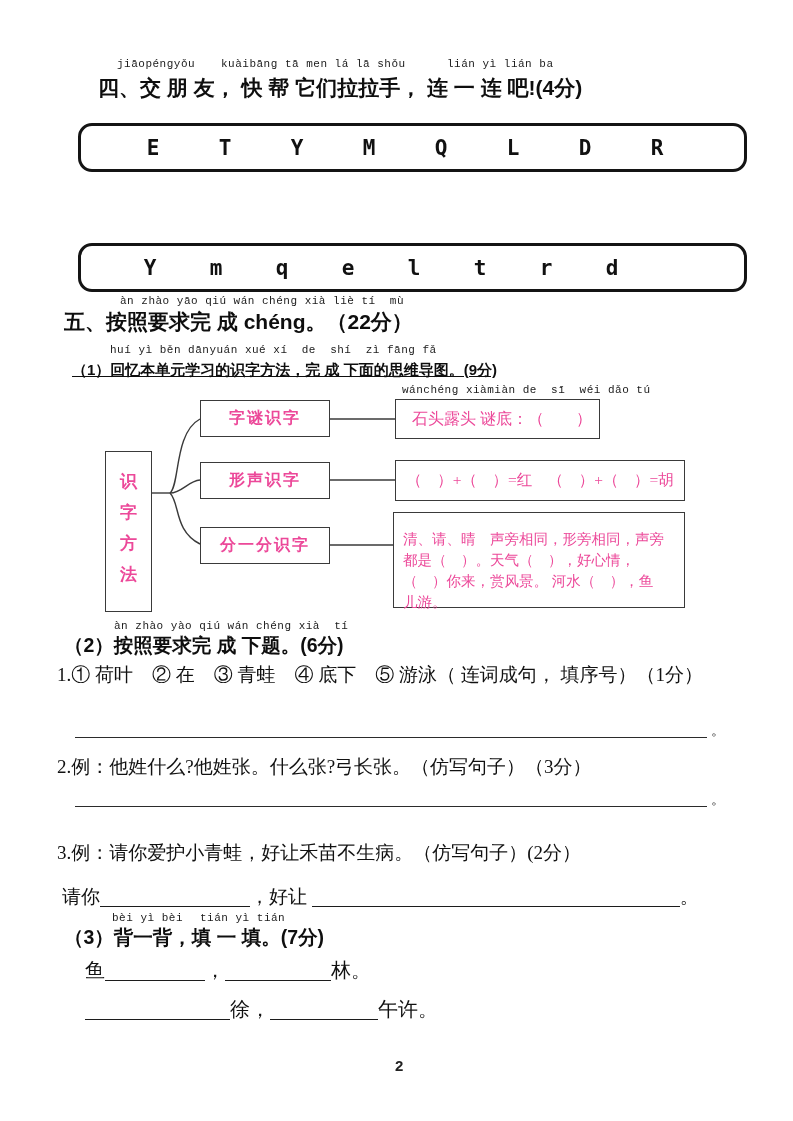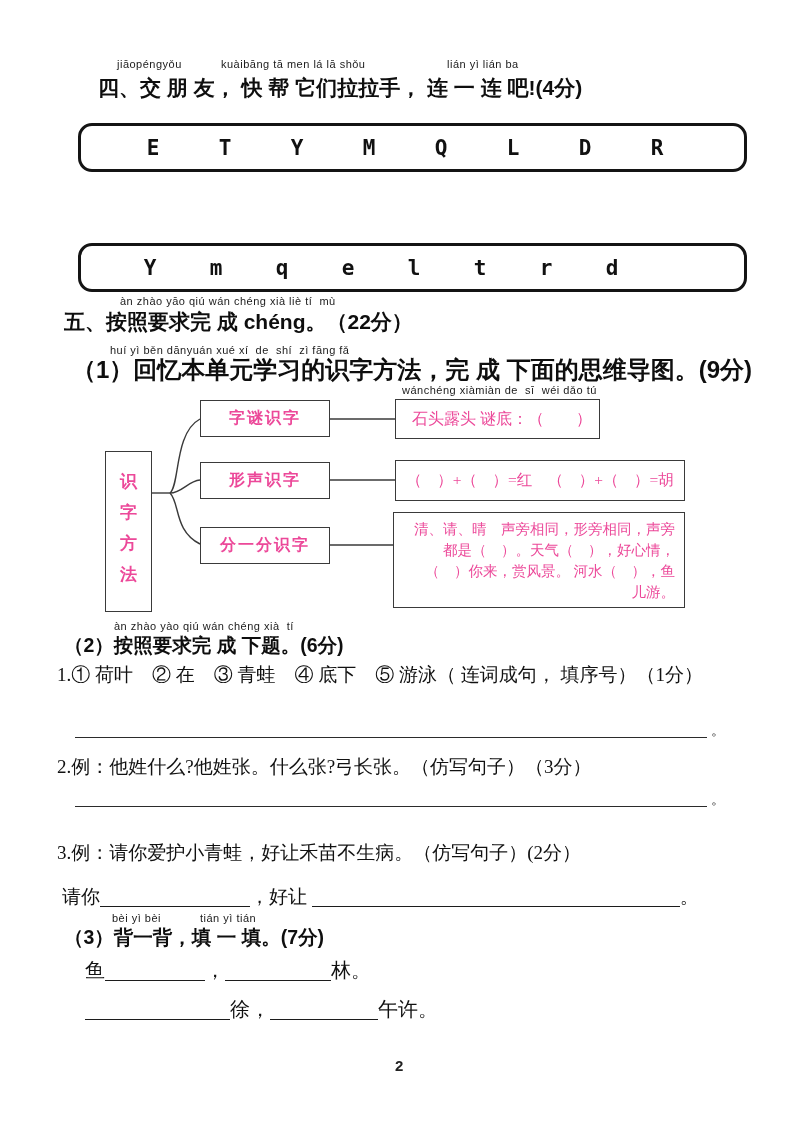--- a/index.html
+++ b/index.html
@@ -3,21 +3,21 @@
 <meta charset="utf-8">
 <style>
   html,body{margin:0;padding:0;background:#e8e8e8;}
   #canvas{
     position:relative;width:793px;height:1121px;background:#ffffff;
     margin:0 auto;overflow:hidden;color:#111;
     font-family:"Liberation Serif",serif;
   }
   .py{
     position:absolute;white-space:pre;
-    font-family:Liberation Sans, sans-serif;font-size:11px;line-height:12px;
+    font-family:Liberation Mono, monospace;font-size:11px;line-height:12px;
     color:#1a1a1a;letter-spacing:0.5px;
   }
   .head{
     position:absolute;white-space:pre;
     font-family:"Liberation Sans",sans-serif;font-weight:700;
     font-size:21px;line-height:27px;color:#0e0e0e;
   }
   .body{
     position:absolute;white-space:pre;
     font-family:"Liberation Serif",serif;font-size:19px;line-height:26px;color:#111;
@@ -41,21 +41,21 @@
   .mmroot{
     left:5px;top:22px;width:47px;height:161px;
     font-size:17px;font-weight:700;line-height:31px;
     display:block;text-align:center;padding:14px 13px;word-break:break-all;margin-top:36px;
   }
   .mmbranch{left:100px;width:130px;height:37px;font-size:16px;font-weight:700;letter-spacing:2px;}
   .mmleafA{left:295px;top:6px;width:205px;height:40px;font-size:16px;justify-content:flex-start;padding-left:16px;}
   .mmleafB{left:295px;top:67px;width:290px;height:41px;font-size:15.5px;}
   .mmleafC{
     left:293px;top:119px;width:292px;height:96px;
-    display:block;font-size:14.5px;line-height:21px;padding:6px 9px;text-align:right;
+    display:block;font-size:14.5px;line-height:21px;padding:16px 9px;text-align:left;
   }
   .mmsvg{position:absolute;left:0;top:0;width:593px;height:222px;}
   .rule{position:absolute;height:0;border-top:1.7px solid #2b2b2b;}
   .ul{
     display:inline-block;border-bottom:1.7px solid #1c1c1c;height:4px;
     vertical-align:-4px;
   }
   .pagenum{
     position:absolute;font-family:"Liberation Sans",sans-serif;
     font-size:15px;font-weight:700;color:#222;
@@ -92,21 +92,21 @@
     <span>t</span>
     <span>r</span>
     <span>d</span>
   </div>
 
   <span class="py" style="left:120px;top:295px;">àn zhào yāo qiú wán chéng xià liè tí  mù</span>
   <div class="head" style="left:64px;top:308px;">五、按照要求完 成 chéng。（22分）</div>
 
   <span class="py" style="left:110px;top:344px;">huí yì běn dānyuán xué xí  de  shí  zì fāng fǎ</span>
   <span class="py" style="left:402px;top:344px;margin-top:40px;">wánchéng xiàmiàn de  sī  wéi dǎo tú</span>
-  <div class="head" style="left:72px;top:356px;font-size:24px;">（1）回忆本单元学习的识字方法，完 成 下面的思维导图。(9分)</div>
+  <div class="head" style="left:72px;top:356px;font-size:15px;text-decoration:underline;">（1）回忆本单元学习的识字方法，完 成 下面的思维导图。(9分)</div>
 
   <div class="mm">
     <svg class="mmsvg" viewBox="0 0 593 222">
       <g stroke="#3a3a3a" stroke-width="1.4" fill="none">
         <path d="M52,100 H70"></path>
         <path d="M70,100 C80,92 74,40 100,26"></path>
         <path d="M70,100 C82,100 88,88 100,87"></path>
         <path d="M70,100 C80,110 74,138 100,151"></path>
         <path d="M230,26 H295"></path>
         <path d="M230,87 H295"></path>

